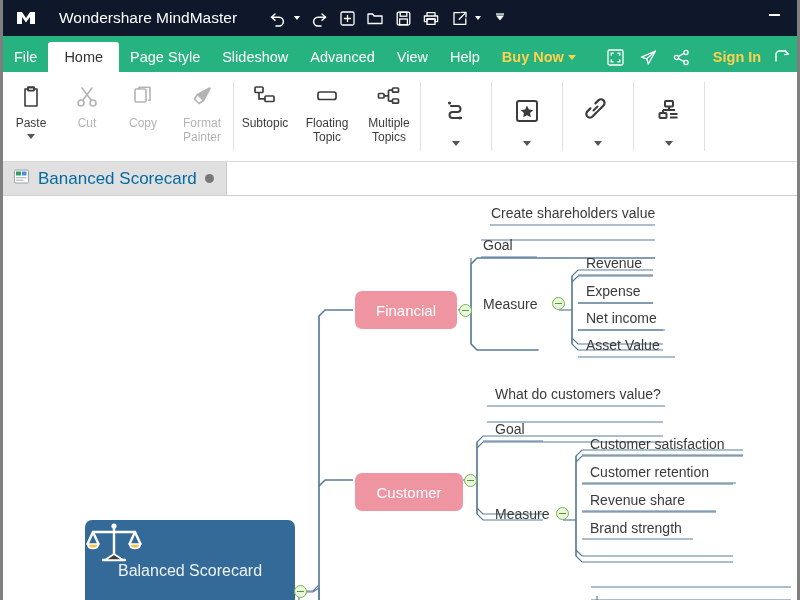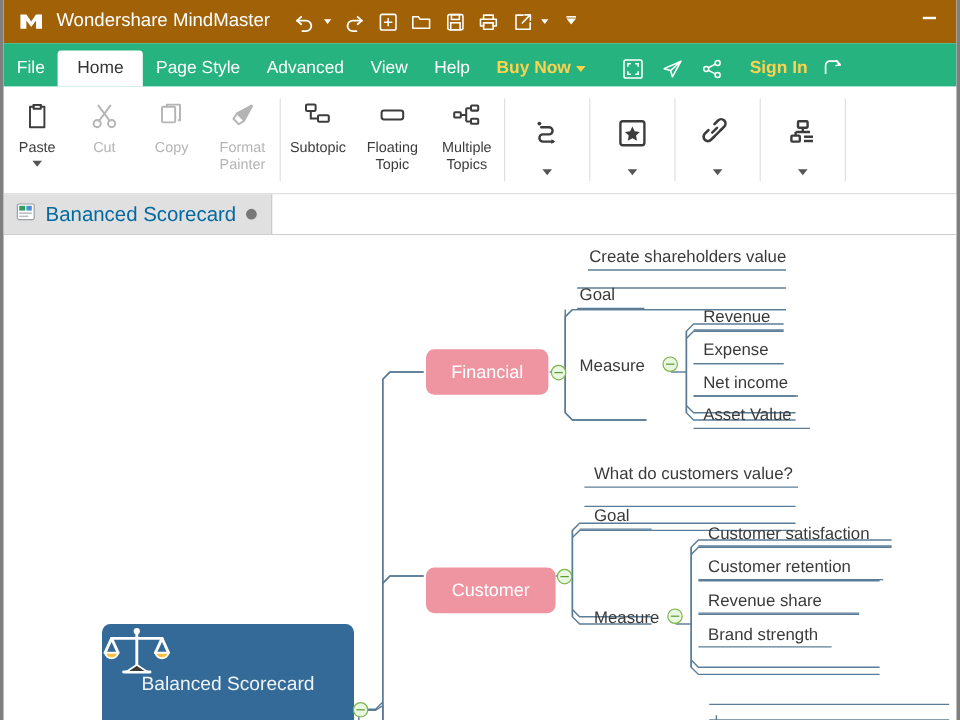--- a/index.html
+++ b/index.html
@@ -15,24 +15,25 @@
     background: #ffffff;
     border-left: 3px solid #7f7f7f;
     border-right: 3px solid #7f7f7f;
     overflow: hidden;
   }
 
   
   .titlebar {
     position: relative;
     height: 36px;
-    background: #a16207;
+    background: #0f172a;
     display: flex;
     align-items: center;
     padding-left: 8px;
+    gap: 12px;
   }
   .logo { width: 30px; height: 30px; display: flex; align-items: center; justify-content: center; }
   .app-title {
     color: #ffffff;
     font-size: 15.5px;
     margin-left: 6px;
     white-space: nowrap;
   }
   .qat { display: flex; align-items: center; margin-left: 16px; gap: 2px; }
   .qat-btn {
@@ -275,20 +276,21 @@
 
     <div class="win-min">
         <i></i>
       </div>
   </div>
 
   <div class="menubar">
     <div class="menu-item">File</div>
     <div class="menu-item active">Home</div>
     <div class="menu-item">Page Style</div>
+    <div class="menu-item">Slideshow</div>
     <div class="menu-item">Advanced</div>
     <div class="menu-item">View</div>
     <div class="menu-item">Help</div>
     <div class="menu-item buy">
       <span>Buy Now</span>
       <span class="caret-gold"></span>
     </div>
 
     <div class="menu-icons">
       <div class="menu-icon">

